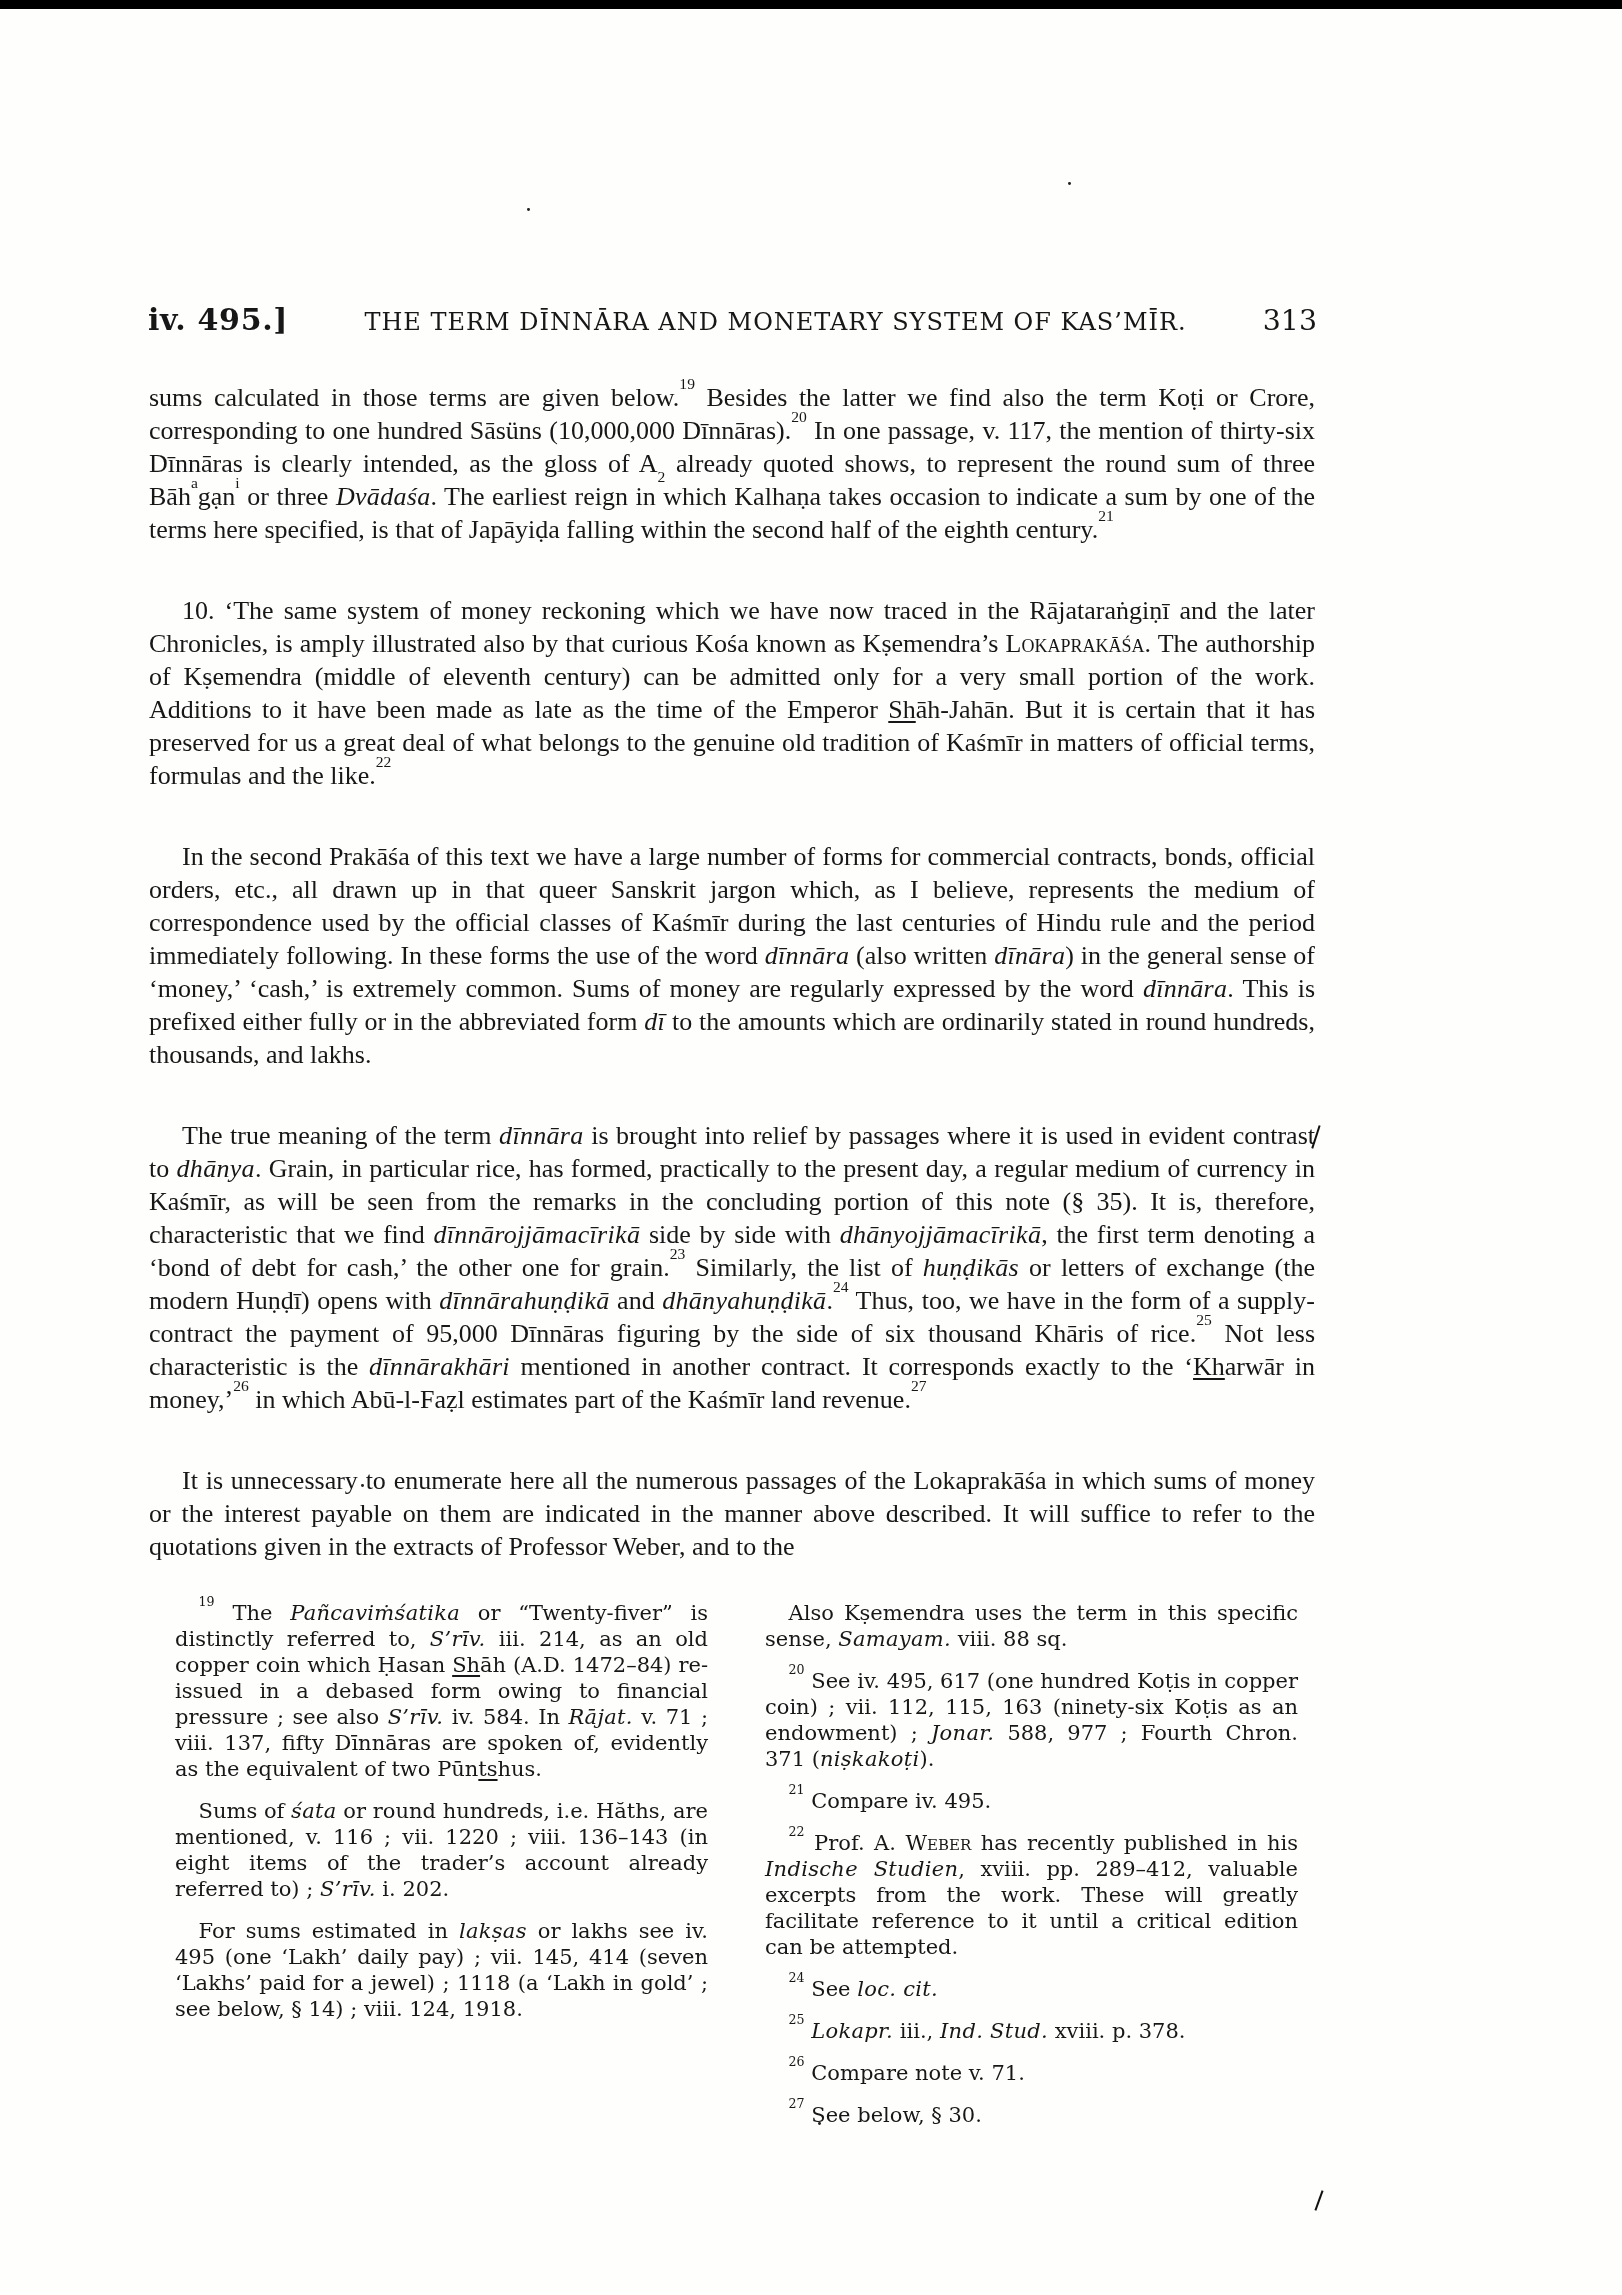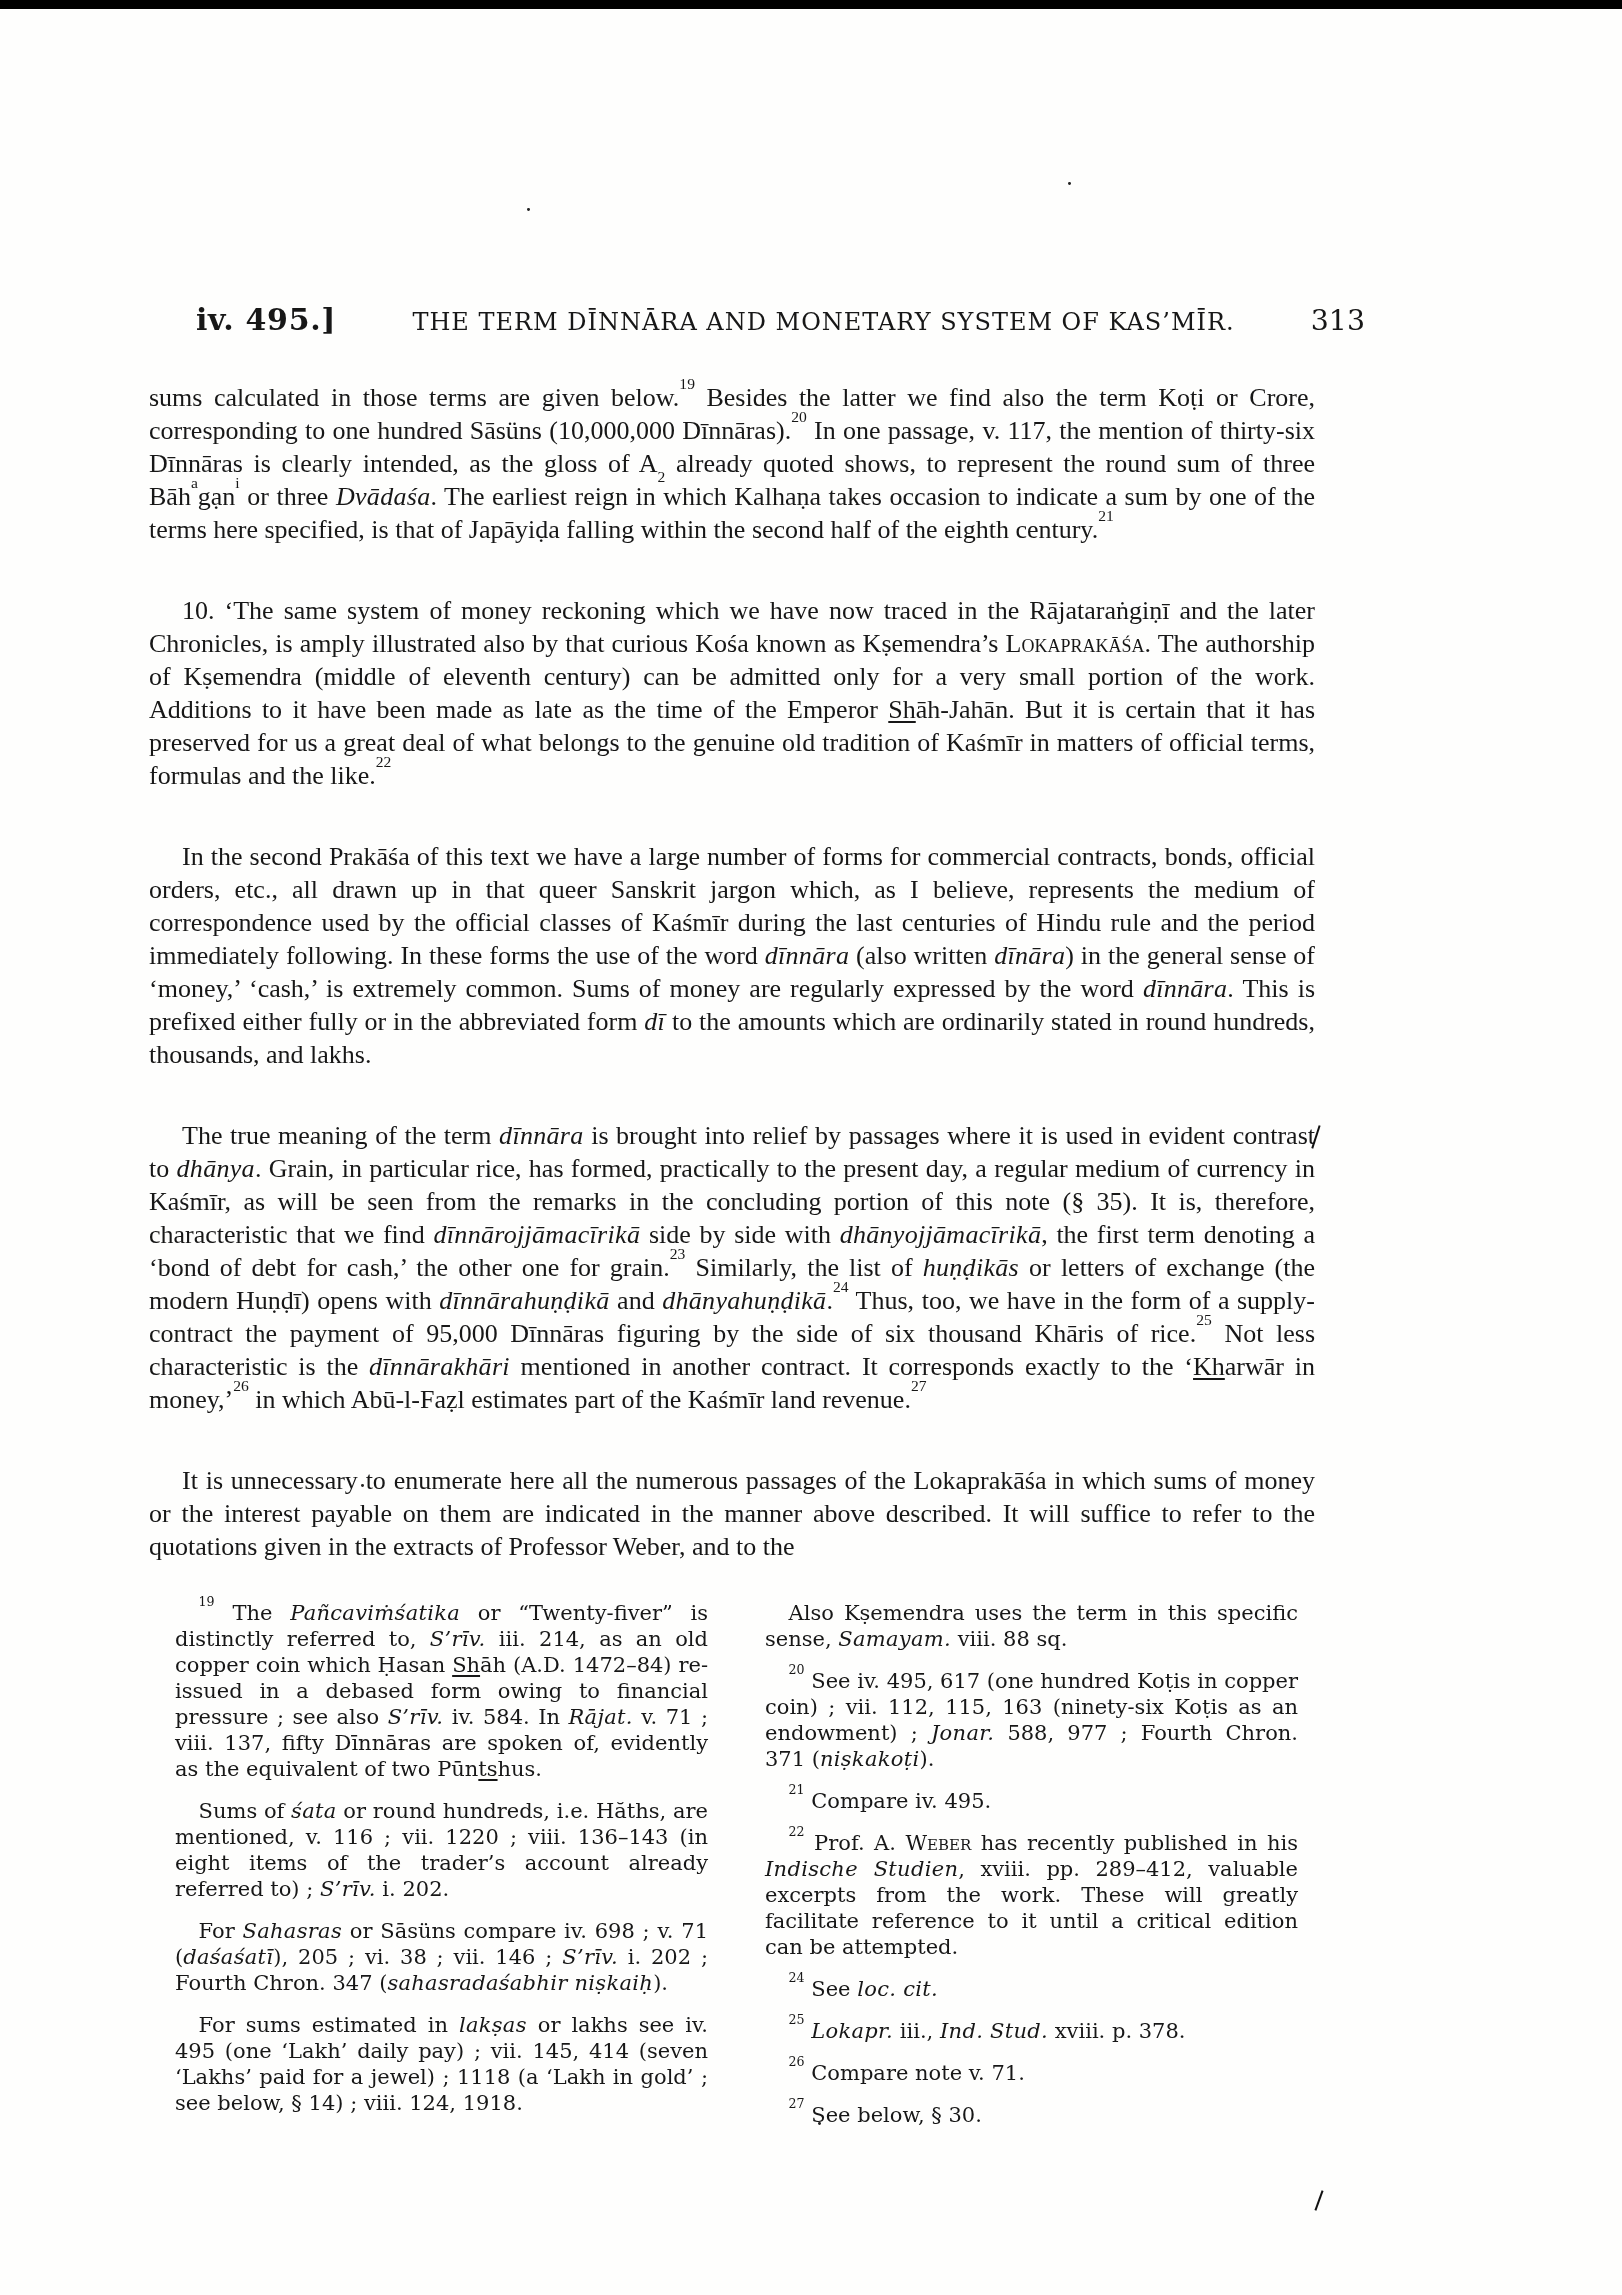--- a/index.html
+++ b/index.html
@@ -13,21 +13,20 @@
   }
   .topbar {
     position:absolute; top:0; left:0;
     width:1623px; height:9px;
     background:#000;
   }
   .header {
     position:absolute; left:148px; top:302px; width:1169px;
     display:flex; align-items:baseline;
     white-space:nowrap;
-    margin-left:48px;
   }
   .header-section { font-weight:bold; font-size:30px; letter-spacing:0.7px; }
   .header-title   { font-size:24px; letter-spacing:1px; flex:1; text-align:center; }
   .header-page    { font-size:28.4px; }
   .bodytext {
     position:absolute; left:149px; top:381px; width:1166px;
     font-size:26px; line-height:33px;
     text-align:justify;
   }
   .bodytext p { margin:0;font-family:Liberation Serif, serif; }
@@ -69,21 +68,20 @@
     <p class="indent">10. ‘The same system of money reckoning which we have now traced in the Rājataraṅgiṇī and the later Chronicles, is amply illustrated also by that curious Kośa known as Kṣemendra’s <span class="sc">Lokaprakāśa</span>. The authorship of Kṣemendra (middle of eleventh century) can be admitted only for a very small portion of the work. Additions to it have been made as late as the time of the Emperor <u>Sh</u>āh-Jahān. But it is certain that it has preserved for us a great deal of what belongs to the genuine old tradition of Kaśmīr in matters of official terms, formulas and the like.<sup>22</sup></p>
     <p class="indent">In the second Prakāśa of this text we have a large number of forms for commercial contracts, bonds, official orders, etc., all drawn up in that queer Sanskrit jargon which, as I believe, represents the medium of correspondence used by the official classes of Kaśmīr during the last centuries of Hindu rule and the period immediately following. In these forms the use of the word <i>dīnnāra</i> (also written <i>dīnāra</i>) in the general sense of ‘money,’ ‘cash,’ is extremely common. Sums of money are regularly expressed by the word <i>dīnnāra</i>. This is prefixed either fully or in the abbreviated form <i>dī</i> to the amounts which are ordinarily stated in round hundreds, thousands, and lakhs.</p>
     <p class="indent">The true meaning of the term <i>dīnnāra</i> is brought into relief by passages where it is used in evident contrast to <i>dhānya</i>. Grain, in particular rice, has formed, practically to the present day, a regular medium of currency in Kaśmīr, as will be seen from the remarks in the concluding portion of this note (§ 35). It is, therefore, characteristic that we find <i>dīnnārojjāmacīrikā</i> side by side with <i>dhānyojjāmacīrikā</i>, the first term denoting a ‘bond of debt for cash,’ the other one for grain.<sup>23</sup> Similarly, the list of <i>huṇḍikās</i> or letters of exchange (the modern Huṇḍī) opens with <i>dīnnārahuṇḍikā</i> and <i>dhānyahuṇḍikā</i>.<sup>24</sup> Thus, too, we have in the form of a supply-contract the payment of 95,000 Dīnnāras figuring by the side of six thousand Khāris of rice.<sup>25</sup> Not less characteristic is the <i>dīnnārakhāri</i> mentioned in another contract. It corresponds exactly to the ‘<u>Kh</u>arwār in money,’<sup>26</sup> in which Abū-l-Faẓl estimates part of the Kaśmīr land revenue.<sup>27</sup></p>
     <p class="indent">It is unnecessary to enumerate here all the numerous passages of the Lokaprakāśa in which sums of money or the interest payable on them are indicated in the manner above described. It will suffice to refer to the quotations given in the extracts of Professor Weber, and to the</p>
   </div>
 
   <div class="footnotes">
     <div class="fncol">
       <p><sup>19</sup> The <i>Pañcaviṁśatika</i> or “Twenty-fiver” is distinctly referred to, <i>S’rīv.</i> iii. 214, as an old copper coin which Ḥasan <u>Sh</u>āh (A.D. 1472–84) re-issued in a debased form owing to financial pressure ; see also <i>S’rīv.</i> iv. 584. In <i>Rājat.</i> v. 71 ; viii. 137, fifty Dīnnāras are spoken of, evidently as the equivalent of two Pūn<u>ts</u>hus.</p>
       <p>Sums of <i>śata</i> or round hundreds, i.e. Hăths, are mentioned, v. 116 ; vii. 1220 ; viii. 136–143 (in eight items of the trader’s account already referred to) ; <i>S’rīv.</i> i. 202.</p>
-      <p>For <i>Sahasras</i> or Sāsüns compare iv. 698 ; v. 71 (<i>daśaśatī</i>), 205 ; vi. 38 ; vii. 146 ; <i>S’rīv.</i> i. 202 ; Fourth Chron. 347 (<i>sahasradaśabhir niṣkaiḥ</i>).</p>
       <p>For sums estimated in <i>lakṣas</i> or lakhs see iv. 495 (one ‘Lakh’ daily pay) ; vii. 145, 414 (seven ‘Lakhs’ paid for a jewel) ; 1118 (a ‘Lakh in gold’ ; see below, § 14) ; viii. 124, 1918.</p>
     </div>
     <div class="fncol">
       <p>Also Kṣemendra uses the term in this specific sense, <i>Samayam.</i> viii. 88 sq.</p>
       <p><sup>20</sup> See iv. 495, 617 (one hundred Koṭis in copper coin) ; vii. 112, 115, 163 (ninety-six Koṭis as an endowment) ; <i>Jonar.</i> 588, 977 ; Fourth Chron. 371 (<i>niṣkakoṭi</i>).</p>
       <p><sup>21</sup> Compare iv. 495.</p>
       <p><sup>22</sup> Prof. A. <span class="sc">Weber</span> has recently published in his <i>Indische Studien</i>, xviii. pp. 289–412, valuable excerpts from the work. These will greatly facilitate reference to it until a critical edition can be attempted.</p>
       <p><sup>24</sup> See <i>loc. cit.</i></p>
       <p><sup>25</sup> <i>Lokapr.</i> iii., <i>Ind. Stud.</i> xviii. p. 378.</p>
       <p><sup>26</sup> Compare note v. 71.</p>

